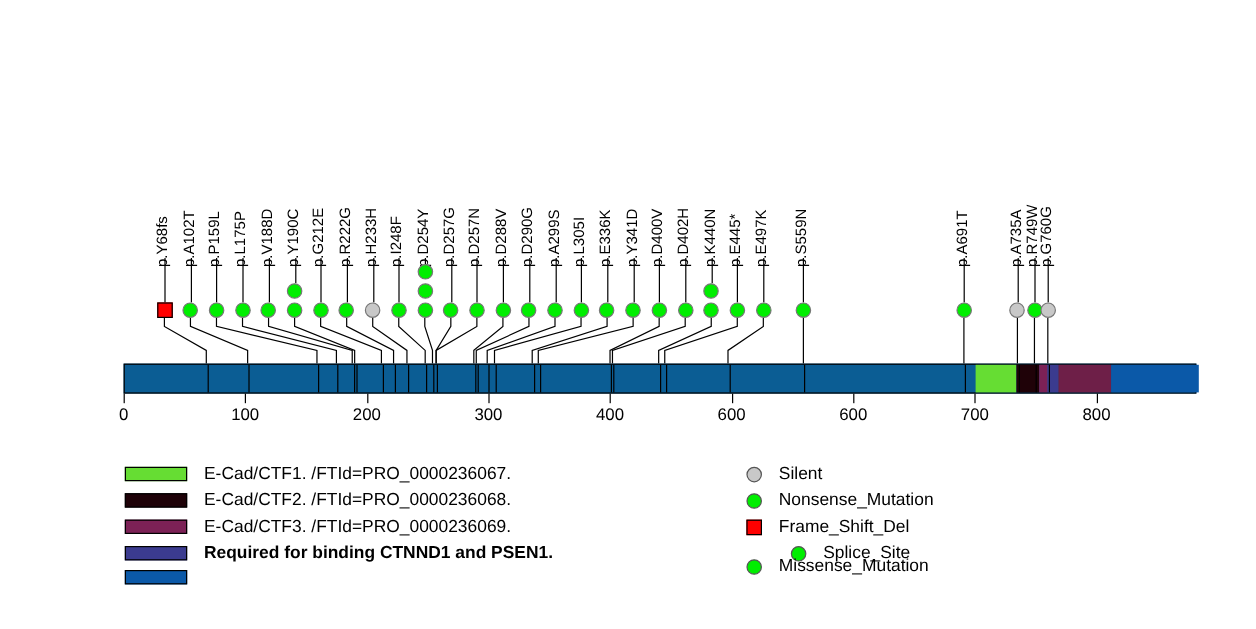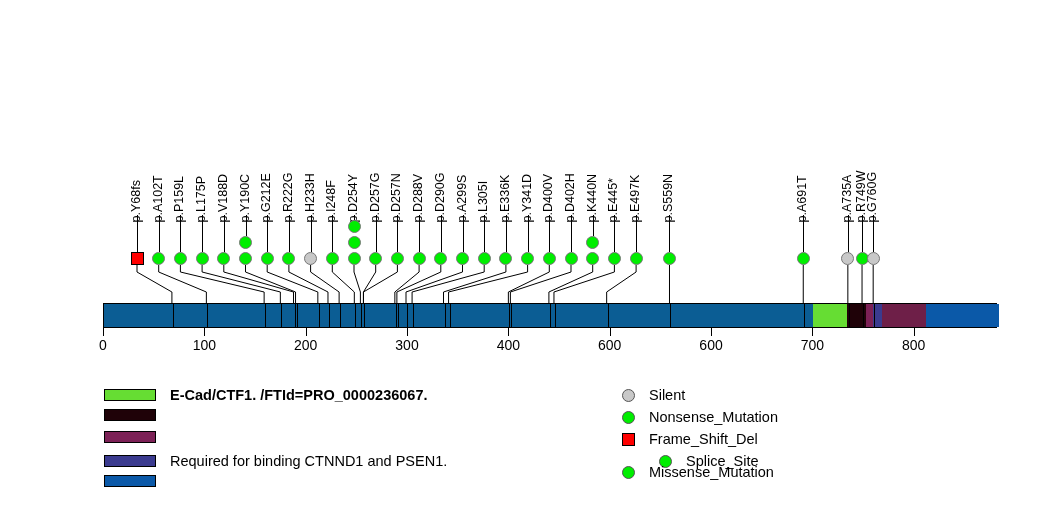--- a/index.html
+++ b/index.html
@@ -228,31 +228,33 @@
       <div class="axis-lbl" style="left: 609.7px; top: 337px;">600</div>
       <div class="axis-tick" style="left: 711.04px; top: 328px; height: 8px;"></div>
       <div class="axis-lbl" style="left: 711.04px; top: 337px;">600</div>
       <div class="axis-tick" style="left: 812.38px; top: 328px; height: 8px;"></div>
       <div class="axis-lbl" style="left: 812.38px; top: 337px;">700</div>
       <div class="axis-tick" style="left: 913.72px; top: 328px; height: 8px;"></div>
       <div class="axis-lbl" style="left: 913.72px; top: 337px;">800</div>
     </div>
 
   <div id="legend-domains">
-      <div class="legend-row" style="left: 104px; top: 387px; font-weight: bold;">
+      <div class="legend-row" style="left: 104px; top: 387px;">
         <span class="lg-swatch" style="background:#66dd33"></span>
         <span class="lg-text">E-Cad/CTF1. /FTId=PRO_0000236067.</span>
       </div>
       <div class="legend-row" style="left: 104px; top: 409px;">
         <span class="lg-swatch" style="background:#1f0208"></span>
+        <span class="lg-text">E-Cad/CTF2. /FTId=PRO_0000236068.</span>
       </div>
       <div class="legend-row" style="left: 104px; top: 431px;">
         <span class="lg-swatch" style="background:#7c2156"></span>
-      </div>
-      <div class="legend-row" style="left: 104px; top: 453px;">
+        <span class="lg-text">E-Cad/CTF3. /FTId=PRO_0000236069.</span>
+      </div>
+      <div class="legend-row" style="left: 104px; top: 453px; font-weight: bold;">
         <span class="lg-swatch" style="background:#3b3b8f"></span>
         <span class="lg-text">Required for binding CTNND1 and PSEN1.</span>
       </div>
       <div class="legend-row" style="left: 104px; top: 475px;">
         <span class="lg-swatch" style="background:#0b59a8"></span>
       </div>
     </div>
   <div id="legend-variants">
       <div class="legend-row" style="left: 622px; top: 387px;">
         <span class="lg-dot" style="background:#c8c8c8"></span>

